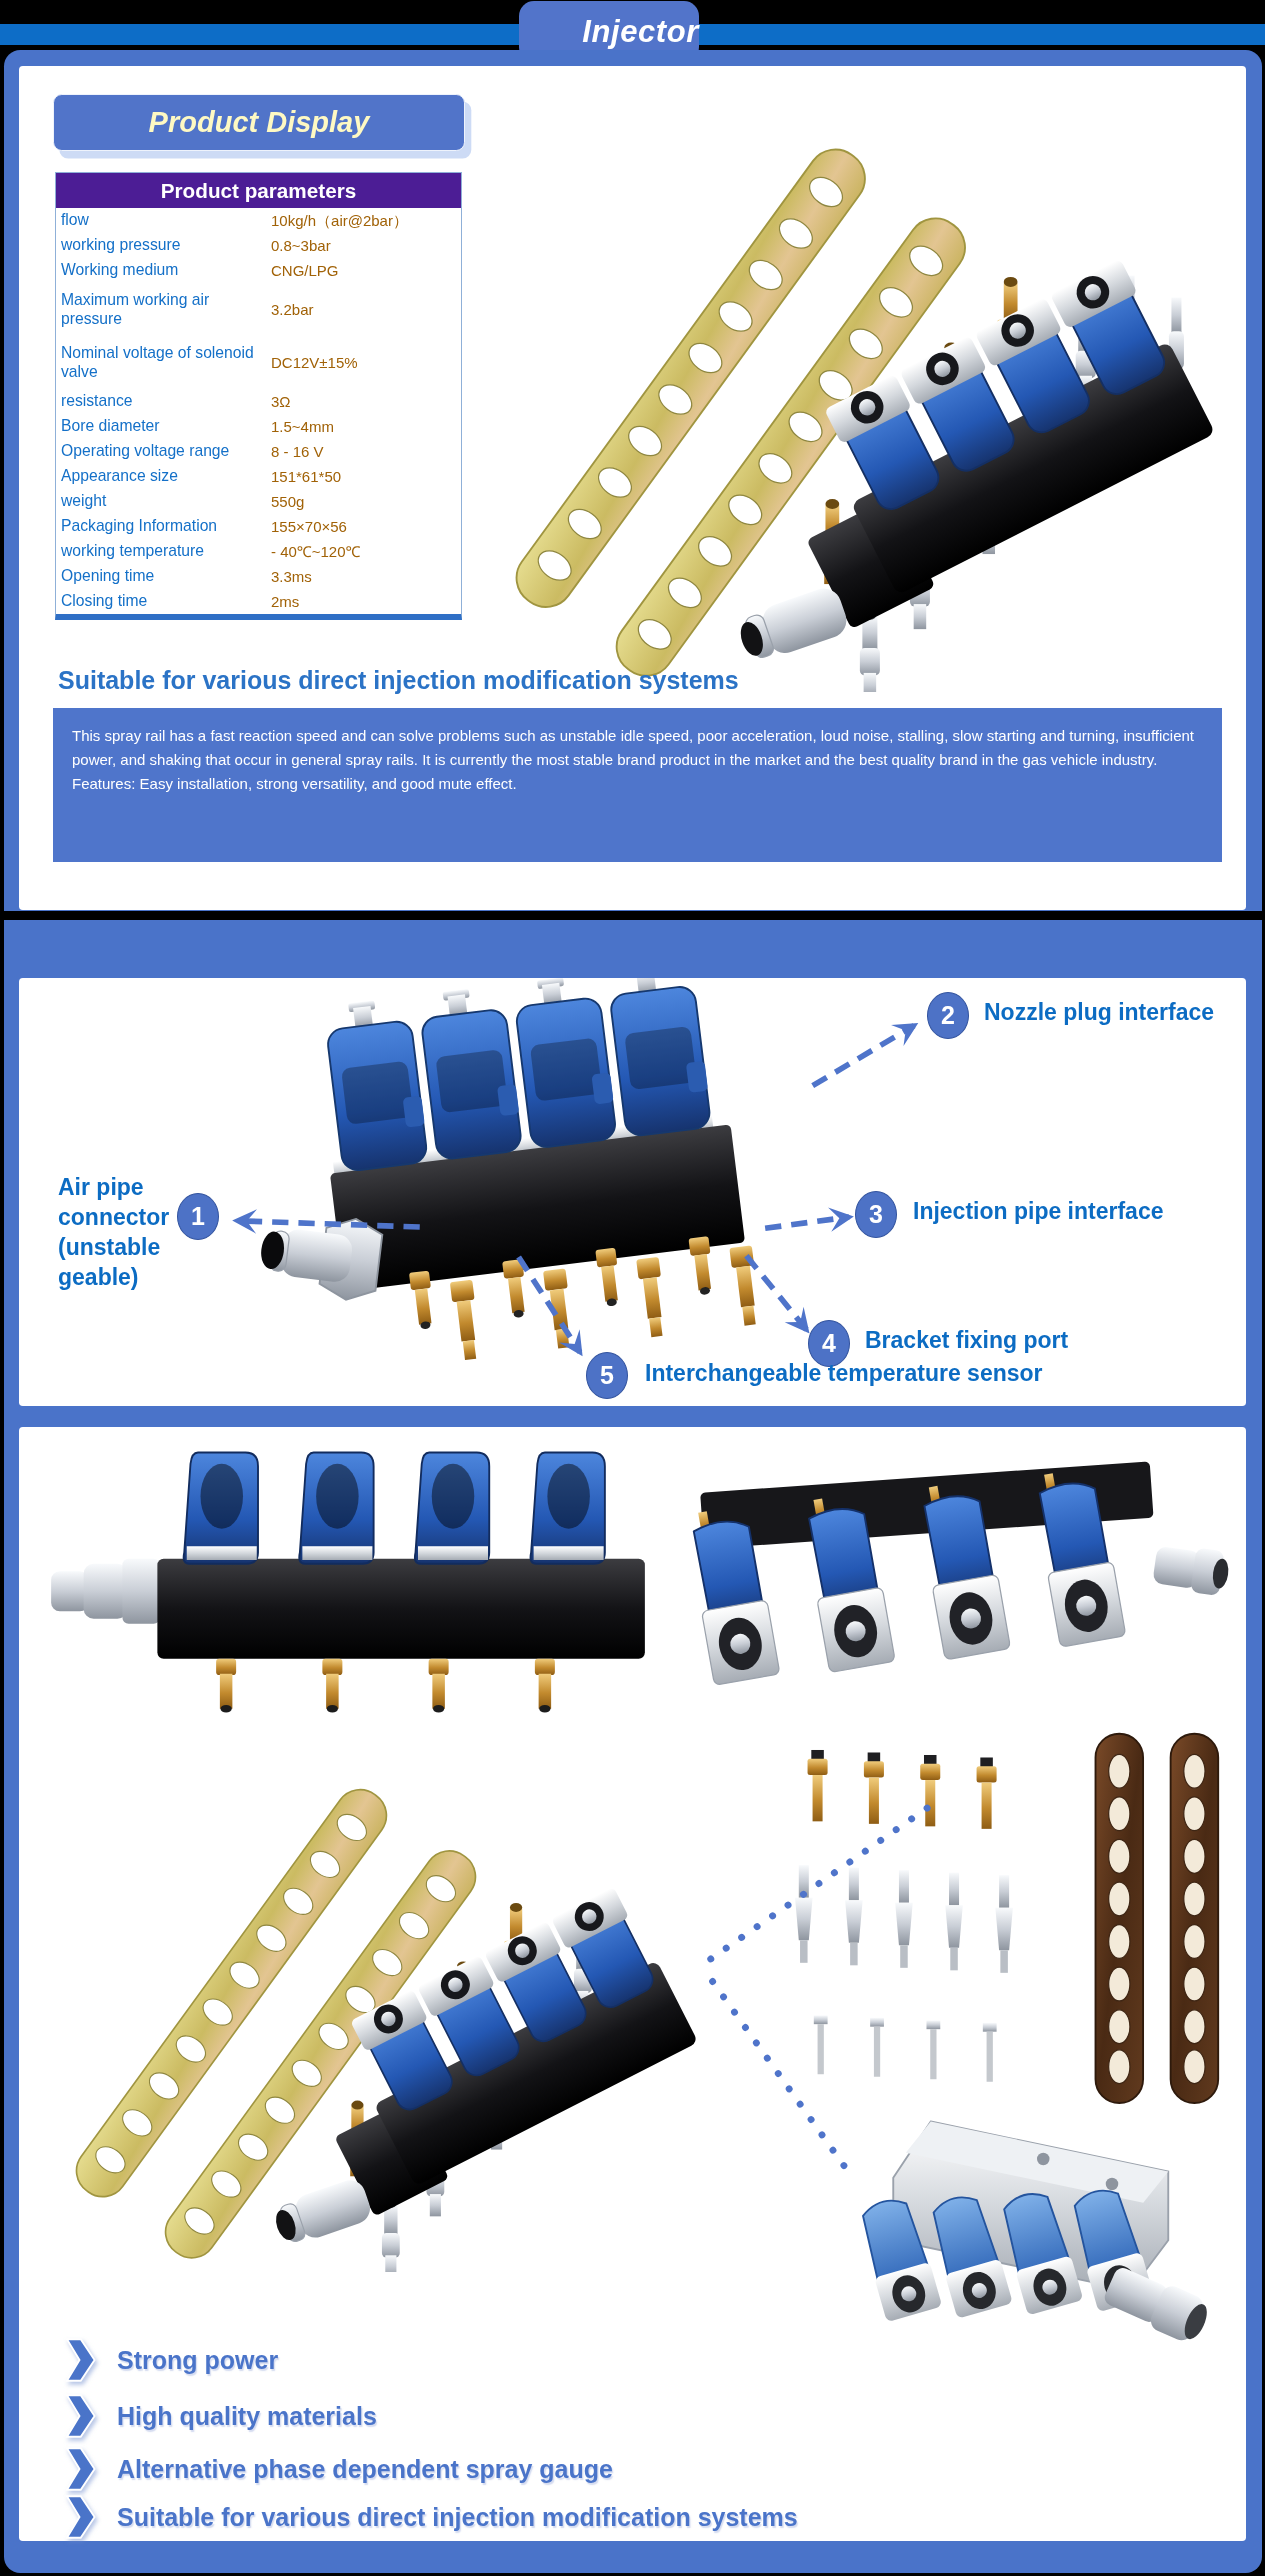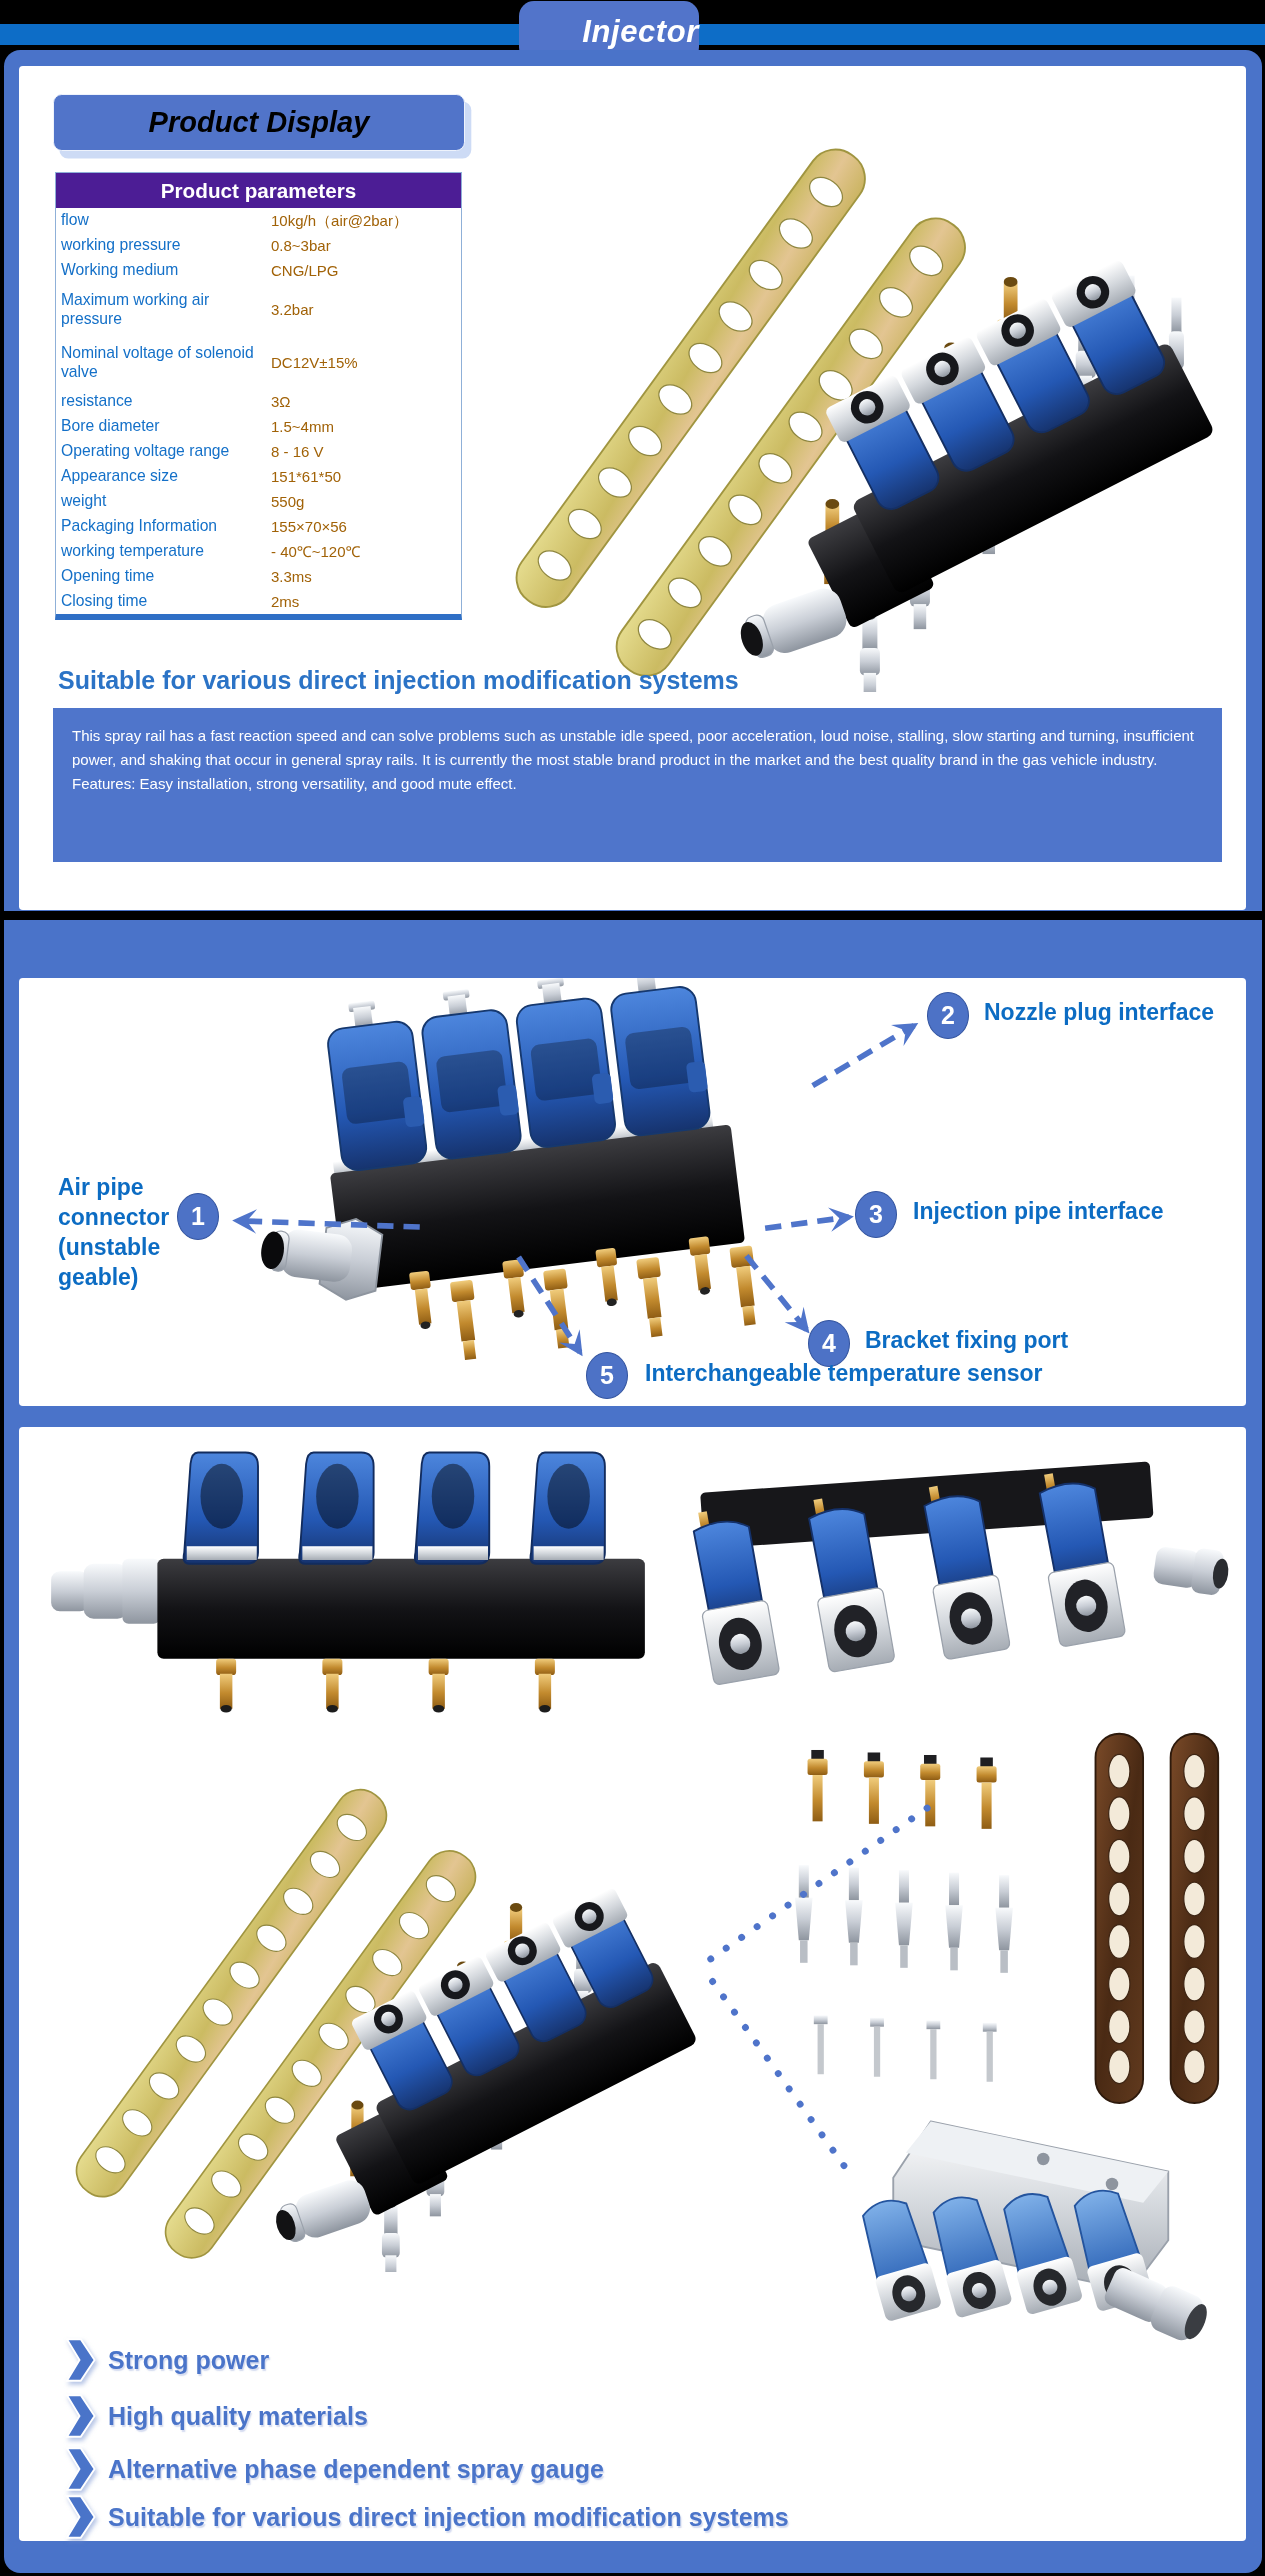--- a/index.html
+++ b/index.html
@@ -15,21 +15,21 @@
          border-radius:16.3px;}
   .card{position:absolute;background:#fff;border-radius:3.8px;}
   #card1{left:19px;top:66px;width:1227px;height:844px;}
   #sep-black{position:absolute;left:0;top:911px;width:1265px;height:8.8px;background:#000;}
   #card2{left:19px;top:978px;width:1227px;height:428px;}
   #card3{left:19px;top:1427px;width:1227px;height:1114px;}
 
   
   #pd-banner{position:absolute;left:34px;top:27.5px;width:410px;height:55px;background:#5174c9;
              border:1.9px solid #eef3fc;border-radius:8.8px;display:flex;align-items:center;justify-content:center;
-             color:#000000;font-size:29px;font-weight:bold;font-style:italic;
+             color:#fef9c3;font-size:29px;font-weight:bold;font-style:italic;
              box-shadow:6.3px 7.5px 0 rgba(164,190,236,.55);}
   
   #ptable{position:absolute;left:36px;top:106px;width:407px;border:1.9px solid #8fb0d8;
           border-bottom:6.3px solid #2f6fc6;background:#fff;box-sizing:border-box;}
   #ptable .hd{height:35px;background:#4c1d95;color:#fff;font-size:20.7px;font-weight:bold;
               display:flex;align-items:center;justify-content:center;}
   .prow{display:flex;align-items:center;padding:0 5px;}
   .prow.short{height:25px;}
   .prow.tall{height:53px;}
   .plabel{width:210px;color:#1470c8;font-size:15.7px;line-height:1.18;}
@@ -40,21 +40,21 @@
              box-sizing:border-box;padding:16.3px 19px;color:#fff;font-size:15px;line-height:1.6;}
   
   .co-circle{position:absolute;width:40px;height:45px;border-radius:50%;background:#4d72c6;
              border:1.9px solid #33549f;color:#fff;font-weight:bold;font-size:25px;
              display:flex;align-items:center;justify-content:center;z-index:5;}
   .co-label{position:absolute;color:#0c6cc3;font-size:23px;font-weight:bold;z-index:5;}
   #co-label-1{width:141px;line-height:1.3;}
   .ovl{position:absolute;left:0;top:0;z-index:4;}
   .photo{position:absolute;}
   
-  .feat{position:absolute;display:flex;align-items:center;gap:12px;}
+  .feat{position:absolute;display:flex;align-items:center;gap:21px;}
   .feat .chev{filter:drop-shadow(2.5px 3.8px 1.9px rgba(110,140,205,.5));}
   .feat .ftext{color:#4a74c9;font-size:25px;font-weight:bold;
                text-shadow:1.3px 1.9px 1.3px rgba(130,150,210,.35);}
 </style>
 </head>
 <body>
 
 <div id="page">
 
   <svg width="0" height="0" style="position:absolute" aria-hidden="true">

